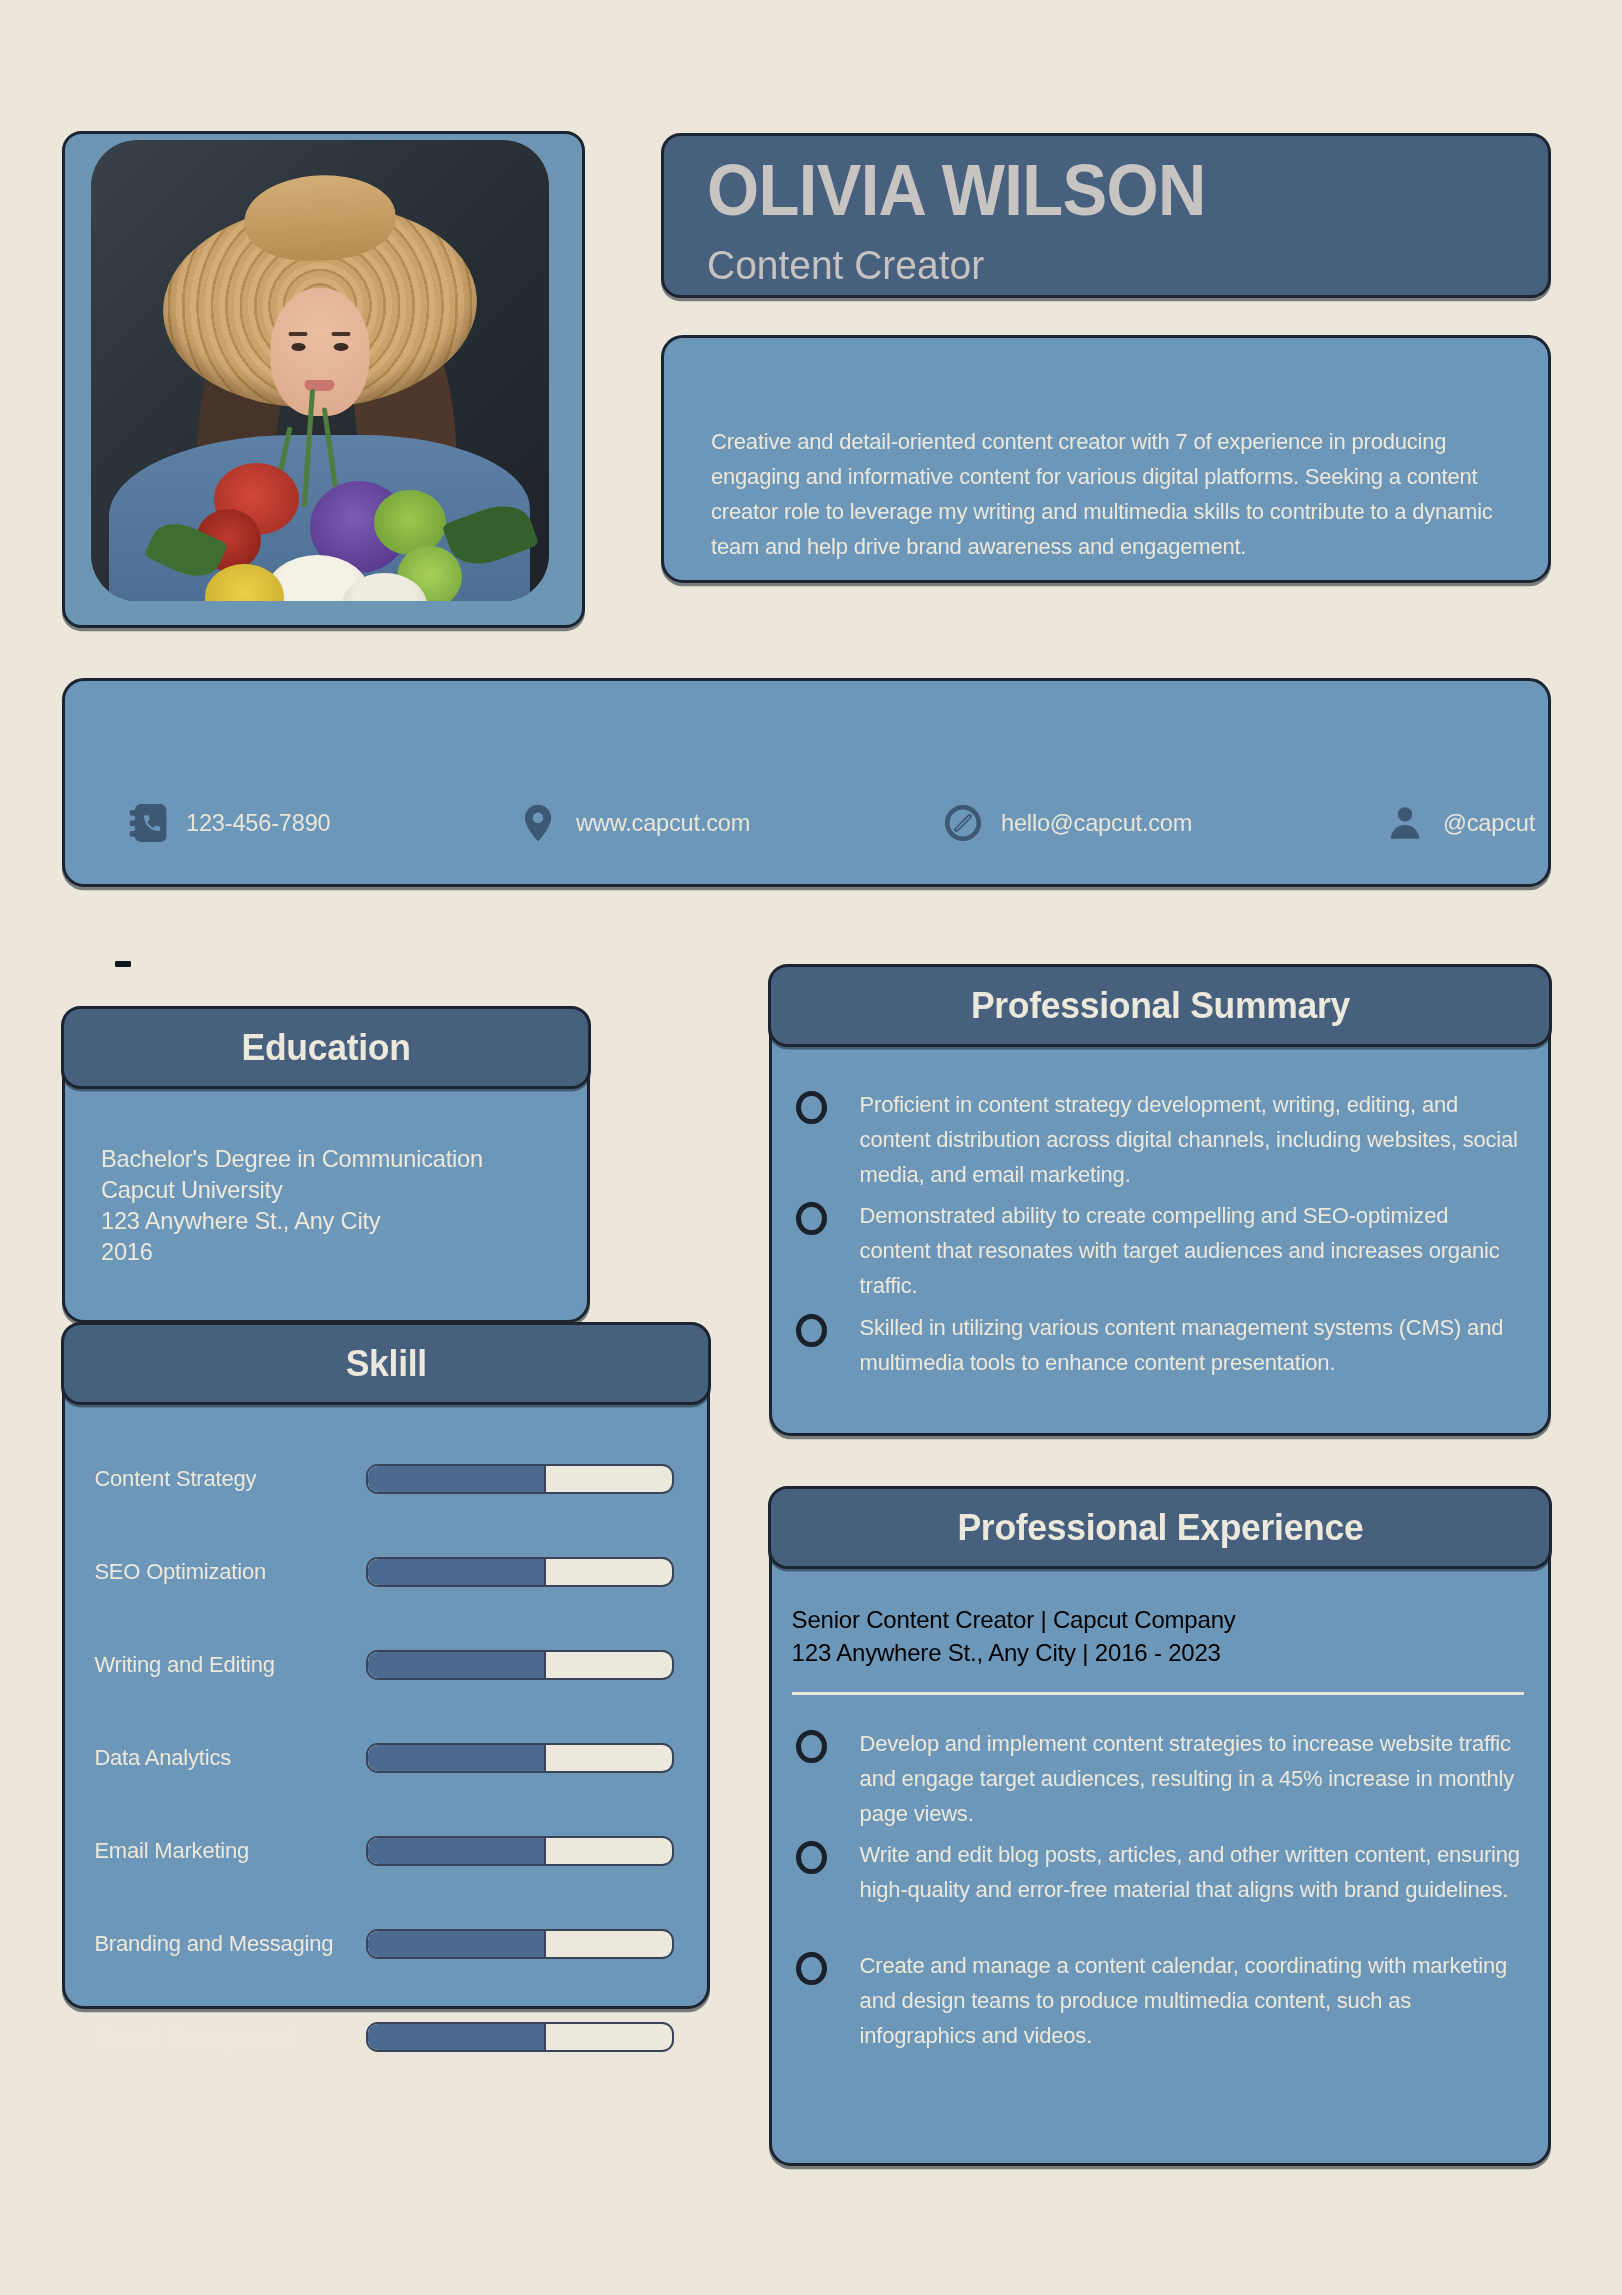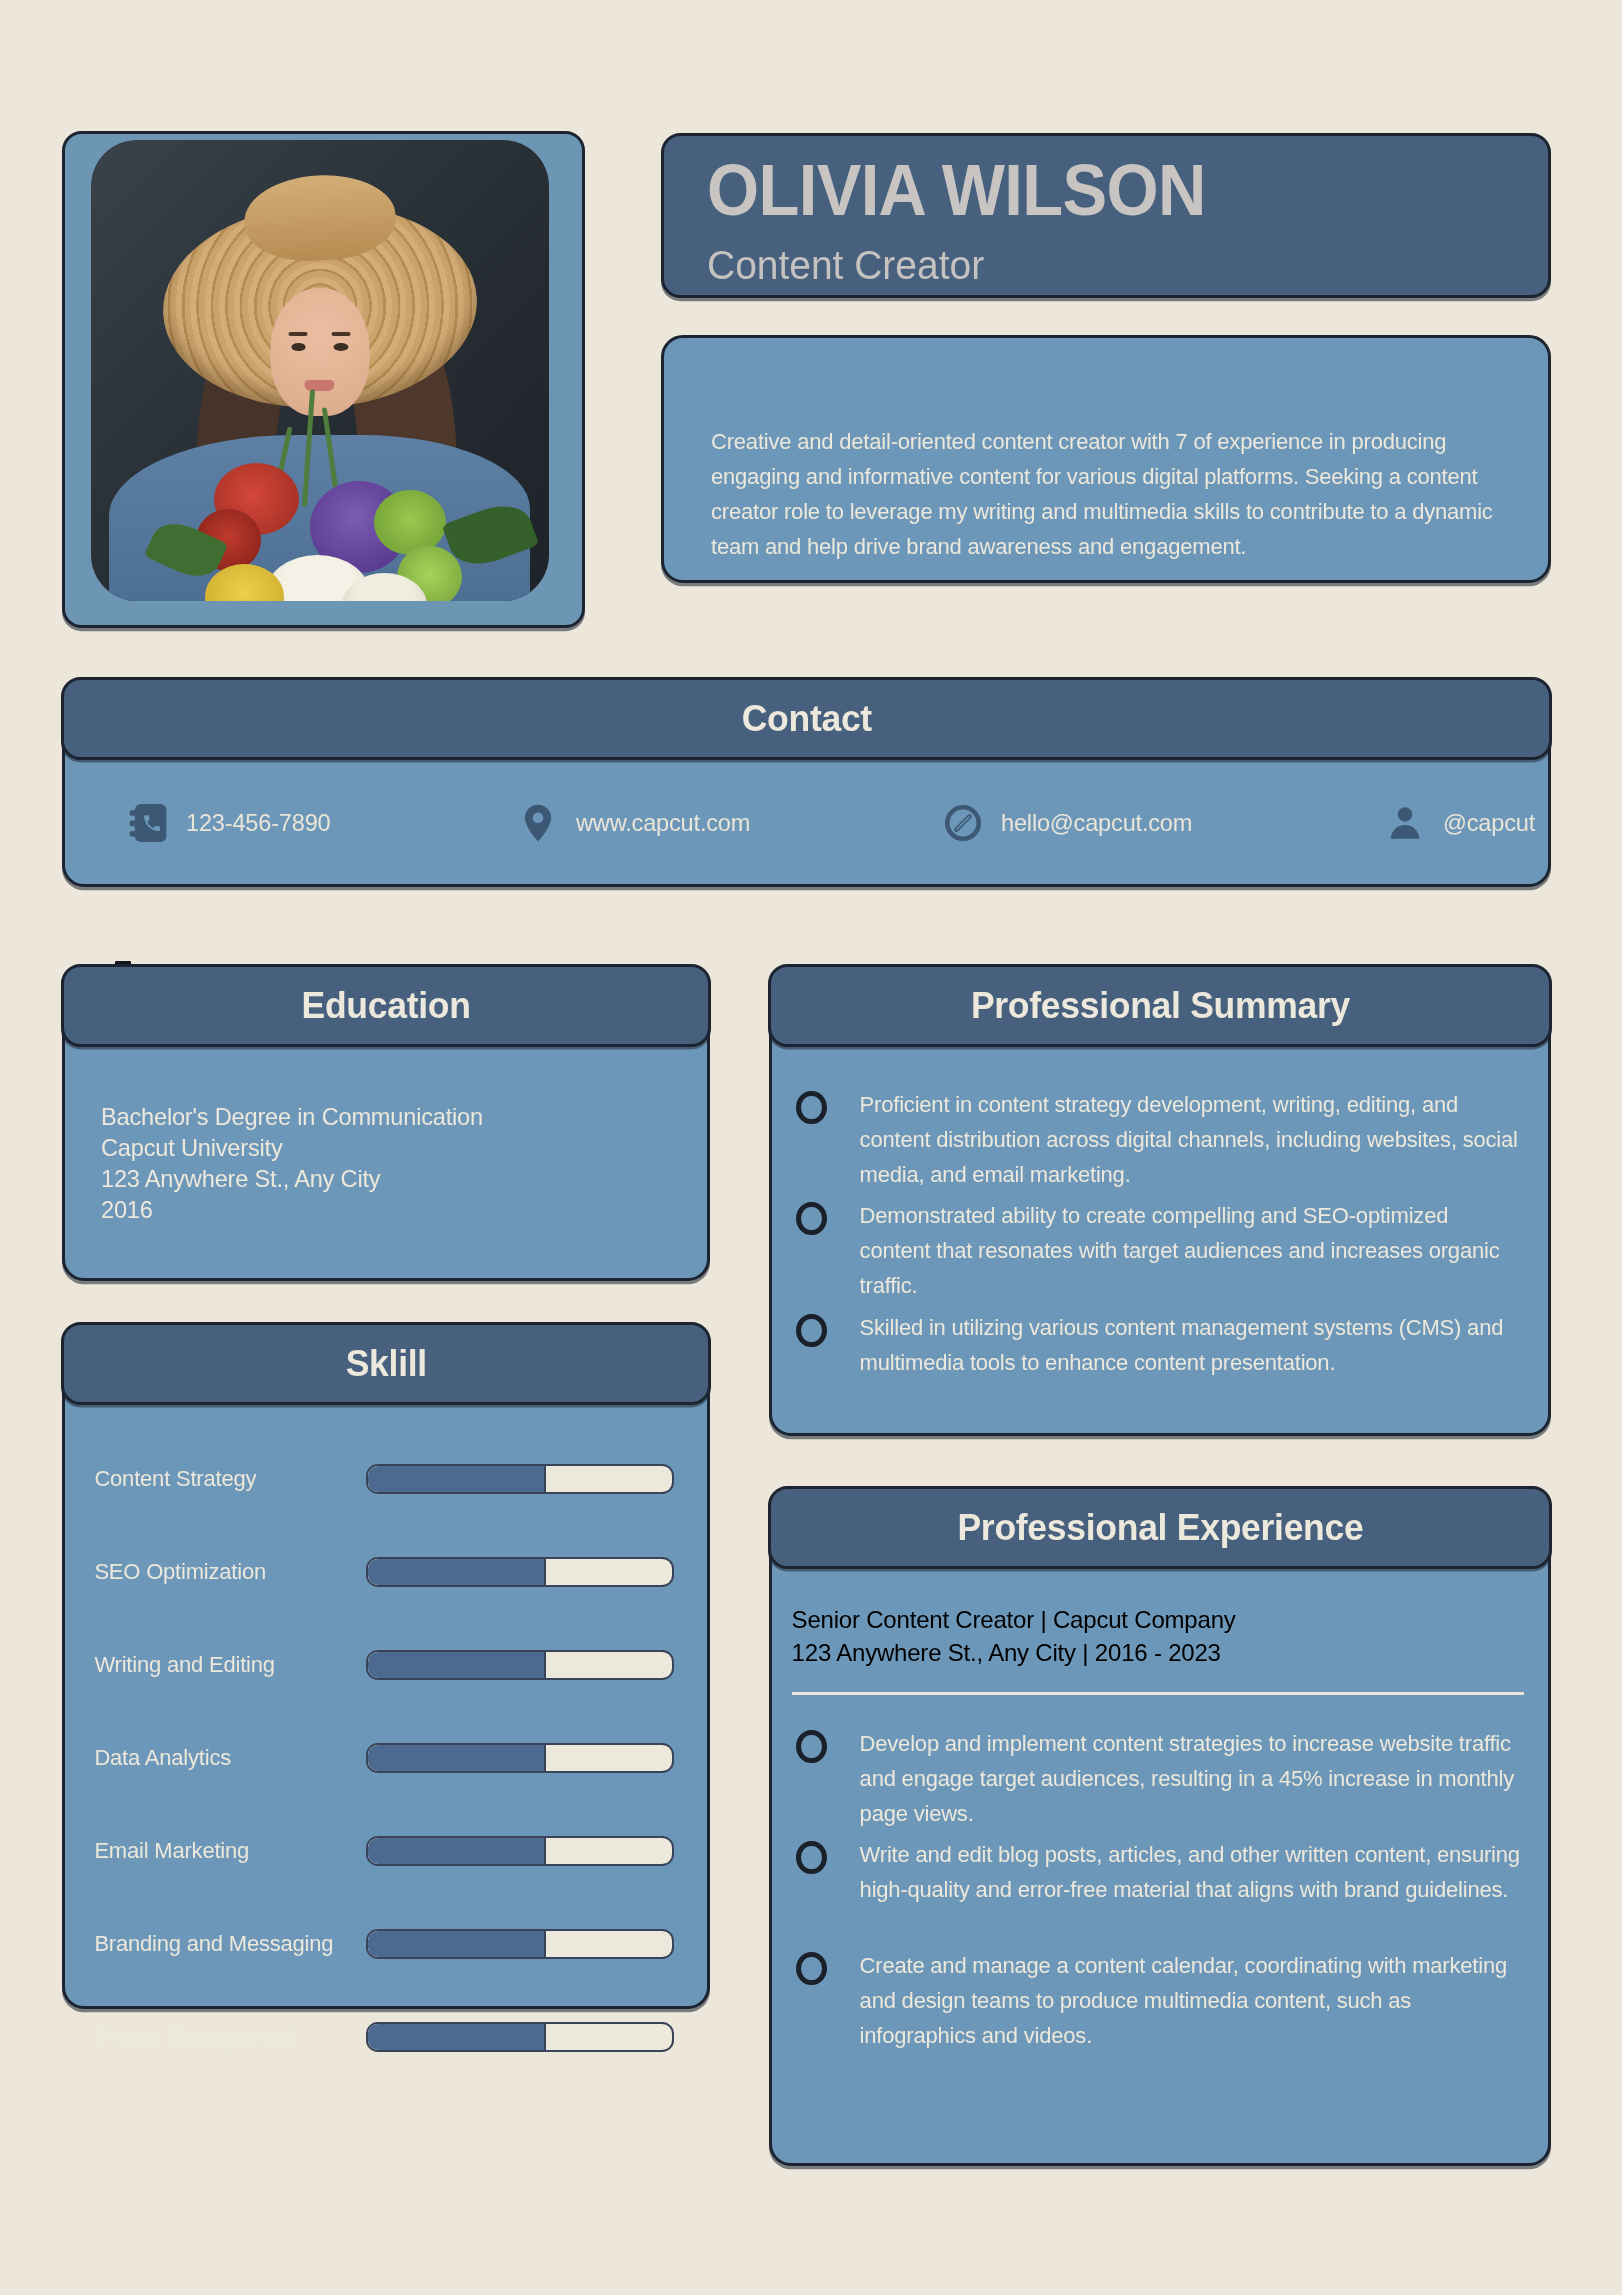--- a/index.html
+++ b/index.html
@@ -49,21 +49,21 @@
   #name-panel .role{margin-top:10.5px;font-size:41px;color:#c5c2c0;transform:scaleX(.95);transform-origin:left center;}
   
   #about-panel{left:661px;top:335px;width:890px;height:248px;box-sizing:border-box;padding:86px 47px 0 47px;}
   #about-panel .txt{font-size:22px;line-height:35px;letter-spacing:-0.2px;color:#ece8db;}
   
   #contact-panel{left:62px;top:678px;width:1489px;height:209px;box-sizing:border-box;}
   .contact-item{position:absolute;top:119px;display:flex;align-items:center;gap:17px;height:46px;}
   .contact-item .txt{font-size:23.6px;letter-spacing:-0.2px;color:#e9e5d9;white-space:nowrap;}
   .cicon{width:42px;height:42px;flex:0 0 auto;}
   
-  #education-panel{left:62px;top:965px;width:648px;height:316px;box-sizing:border-box;padding:134px 26px 0 36px;}
+  #education-panel{left:62px;top:1007px;width:528px;height:316px;box-sizing:border-box;padding:134px 26px 0 36px;}
   #education-panel .line{font-size:23.6px;line-height:31px;letter-spacing:-0.2px;color:#ece8db;}
   
   #skills-panel{left:62px;top:1323px;width:648px;height:686px;box-sizing:border-box;}
   .skill-row{position:absolute;left:0;width:100%;height:29px;}
   .skill-label{position:absolute;left:29.4px;top:50%;transform:translateY(-50%);font-size:22px;letter-spacing:-0.2px;color:#ece8db;}
   .skill-bar{position:absolute;left:301px;top:0;width:304px;height:26px;background:#ece8db;
              border:2.6px solid #39445a;border-radius:11.8px;overflow:hidden;}
   .skill-fill{height:100%;background:#4c6a90;border-right:2.6px solid #39445a;border-radius:9.2px 0 0 9.2px;}
   
   .bullet{position:absolute;left:23.6px;right:23.6px;display:flex;align-items:flex-start;gap:33px;}
@@ -116,23 +116,20 @@
   <div id="name-panel">
     <div class="name">OLIVIA WILSON</div>
     <div class="role">Content Creator</div>
   </div>
 
   <div id="about-panel" class="panel">
     <div class="txt">Creative and detail-oriented content creator with 7 of experience in producing engaging and informative content for various digital platforms. Seeking a content creator role to leverage my writing and multimedia skills to contribute to a dynamic team and help drive brand awareness and engagement.</div>
   </div>
 
   <div id="contact-panel" class="panel">
-    <div class="head">
-      <div class="title">Contact</div>
-    </div>
 
     <div class="contact-item" style="left:62px;">
       <svg class="cicon" viewBox="0 0 64 64">
         <rect x="12" y="3" width="48" height="58" rx="9" fill="#3d5874"></rect>
         <rect x="4" y="12" width="12" height="9" rx="3.5" fill="#3d5874"></rect>
         <rect x="4" y="28" width="12" height="9" rx="3.5" fill="#3d5874"></rect>
         <rect x="4" y="44" width="12" height="9" rx="3.5" fill="#3d5874"></rect>
         <path transform="translate(22,16) scale(1.35)" fill="#6d97b8" d="M6.62 10.79c1.44 2.83 3.76 5.14 6.59 6.59l2.2-2.21c.27-.27.67-.36 1.02-.24 1.12.37 2.33.57 3.57.57.55 0 1 .45 1 1V20c0 .55-.45 1-1 1-9.39 0-17-7.61-17-17 0-.55.45-1 1-1h3.5c.55 0 1 .45 1 1 0 1.25.2 2.45.57 3.57.11.35.03.74-.25 1.02l-2.2 2.2z"></path>
       </svg>
       <div class="txt">123-456-7890</div>

